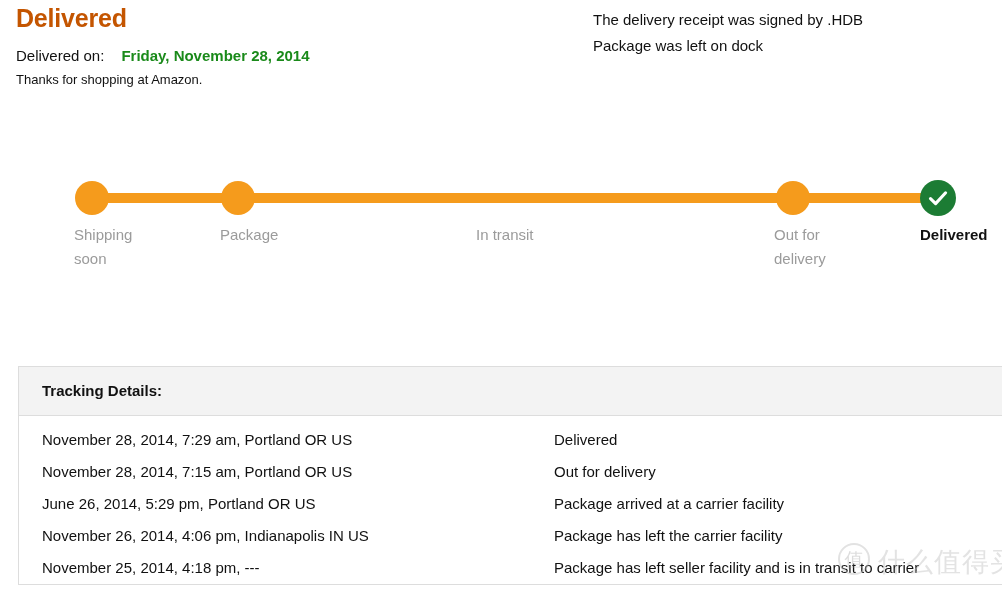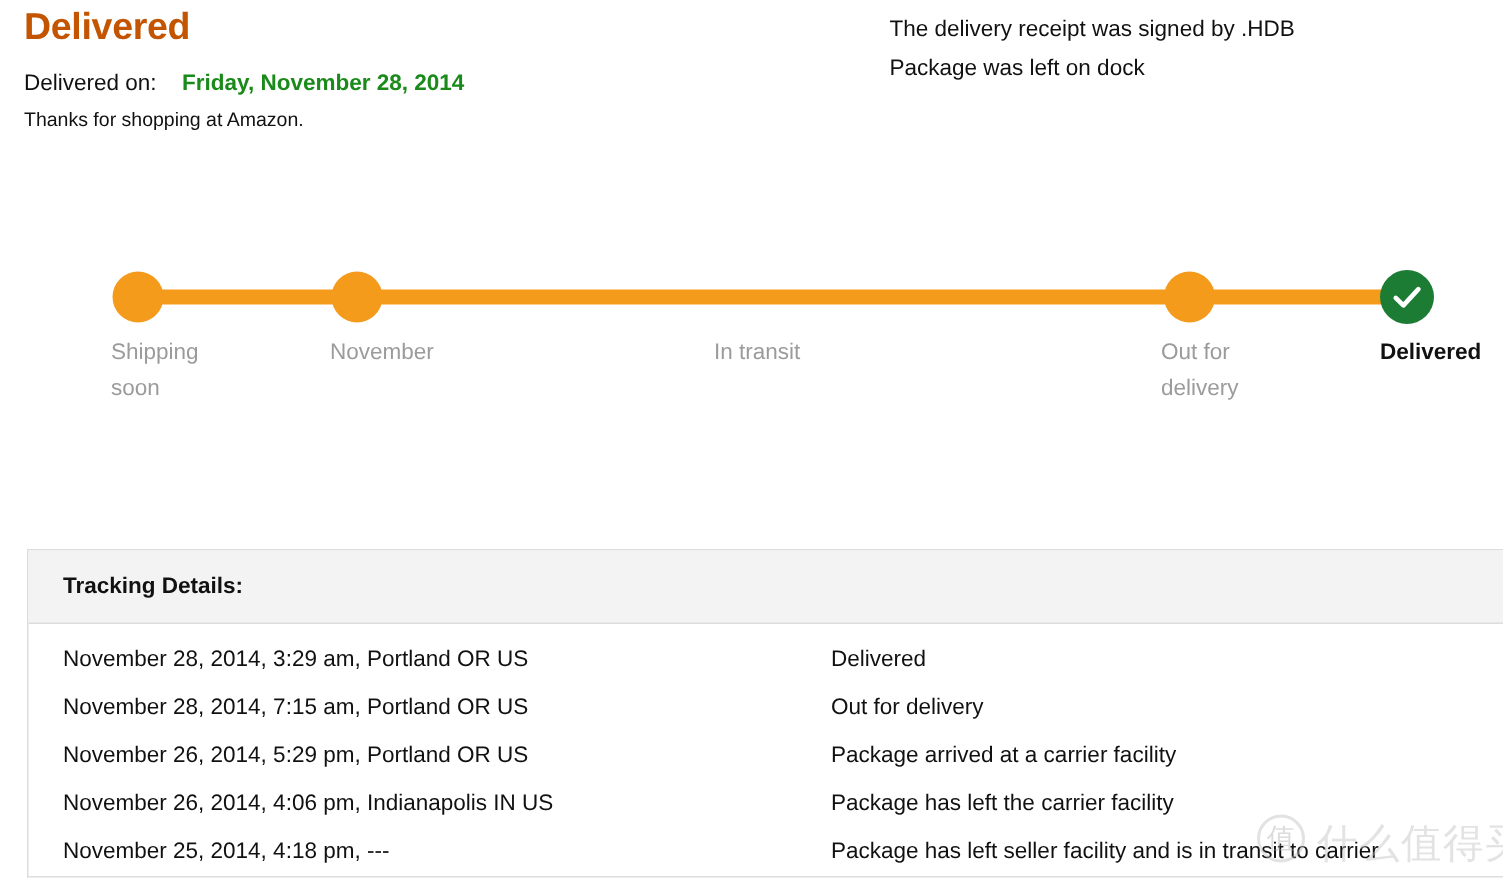--- a/index.html
+++ b/index.html
@@ -216,21 +216,21 @@
 </div>
 
 <div class="tracker">
 
   <div class="tracker-bar"></div>
 
   <div class="node" style="left:75px;"></div>
   <div class="step-label" style="left:74px;">Shipping soon</div>
 
   <div class="node" style="left:221px;"></div>
-  <div class="step-label" style="left:220px;">November</div>
+  <div class="step-label" style="left:220px;">Package</div>
 
   <div class="step-label" style="left:476px;width:60px;">In transit</div>
 
   <div class="node" style="left:776px;"></div>
   <div class="step-label" style="left:774px;width:62px;">Out for delivery</div>
 
   <div class="node green" style="left:920px;">
     <svg class="check" viewBox="0 0 36 36">
       <path d="M10.5 18.6 L15.6 23.6 L25.6 12.8" fill="none" stroke="#ffffff" stroke-width="3.1" stroke-linecap="round" stroke-linejoin="round"></path>
     </svg>
@@ -241,29 +241,29 @@
 
 <div class="details-panel">
 
   <div class="details-header">
     <span class="details-header-title">Tracking Details:</span>
   </div>
 
   <table class="details-table">
     <tbody>
       <tr>
-        <td class="col-when">November 28, 2014, 3:29 am, Portland OR US</td>
+        <td class="col-when">November 28, 2014, 7:29 am, Portland OR US</td>
         <td class="col-what">Delivered</td>
       </tr>
       <tr>
         <td class="col-when">November 28, 2014, 7:15 am, Portland OR US</td>
         <td class="col-what">Out for delivery</td>
       </tr>
       <tr>
-        <td class="col-when">November 26, 2014, 5:29 pm, Portland OR US</td>
+        <td class="col-when">June 26, 2014, 5:29 pm, Portland OR US</td>
         <td class="col-what">Package arrived at a carrier facility</td>
       </tr>
       <tr>
         <td class="col-when">November 26, 2014, 4:06 pm, Indianapolis IN US</td>
         <td class="col-what">Package has left the carrier facility</td>
       </tr>
       <tr>
         <td class="col-when">November 25, 2014, 4:18 pm, ---</td>
         <td class="col-what">Package has left seller facility and is in transit to carrier</td>
       </tr>

